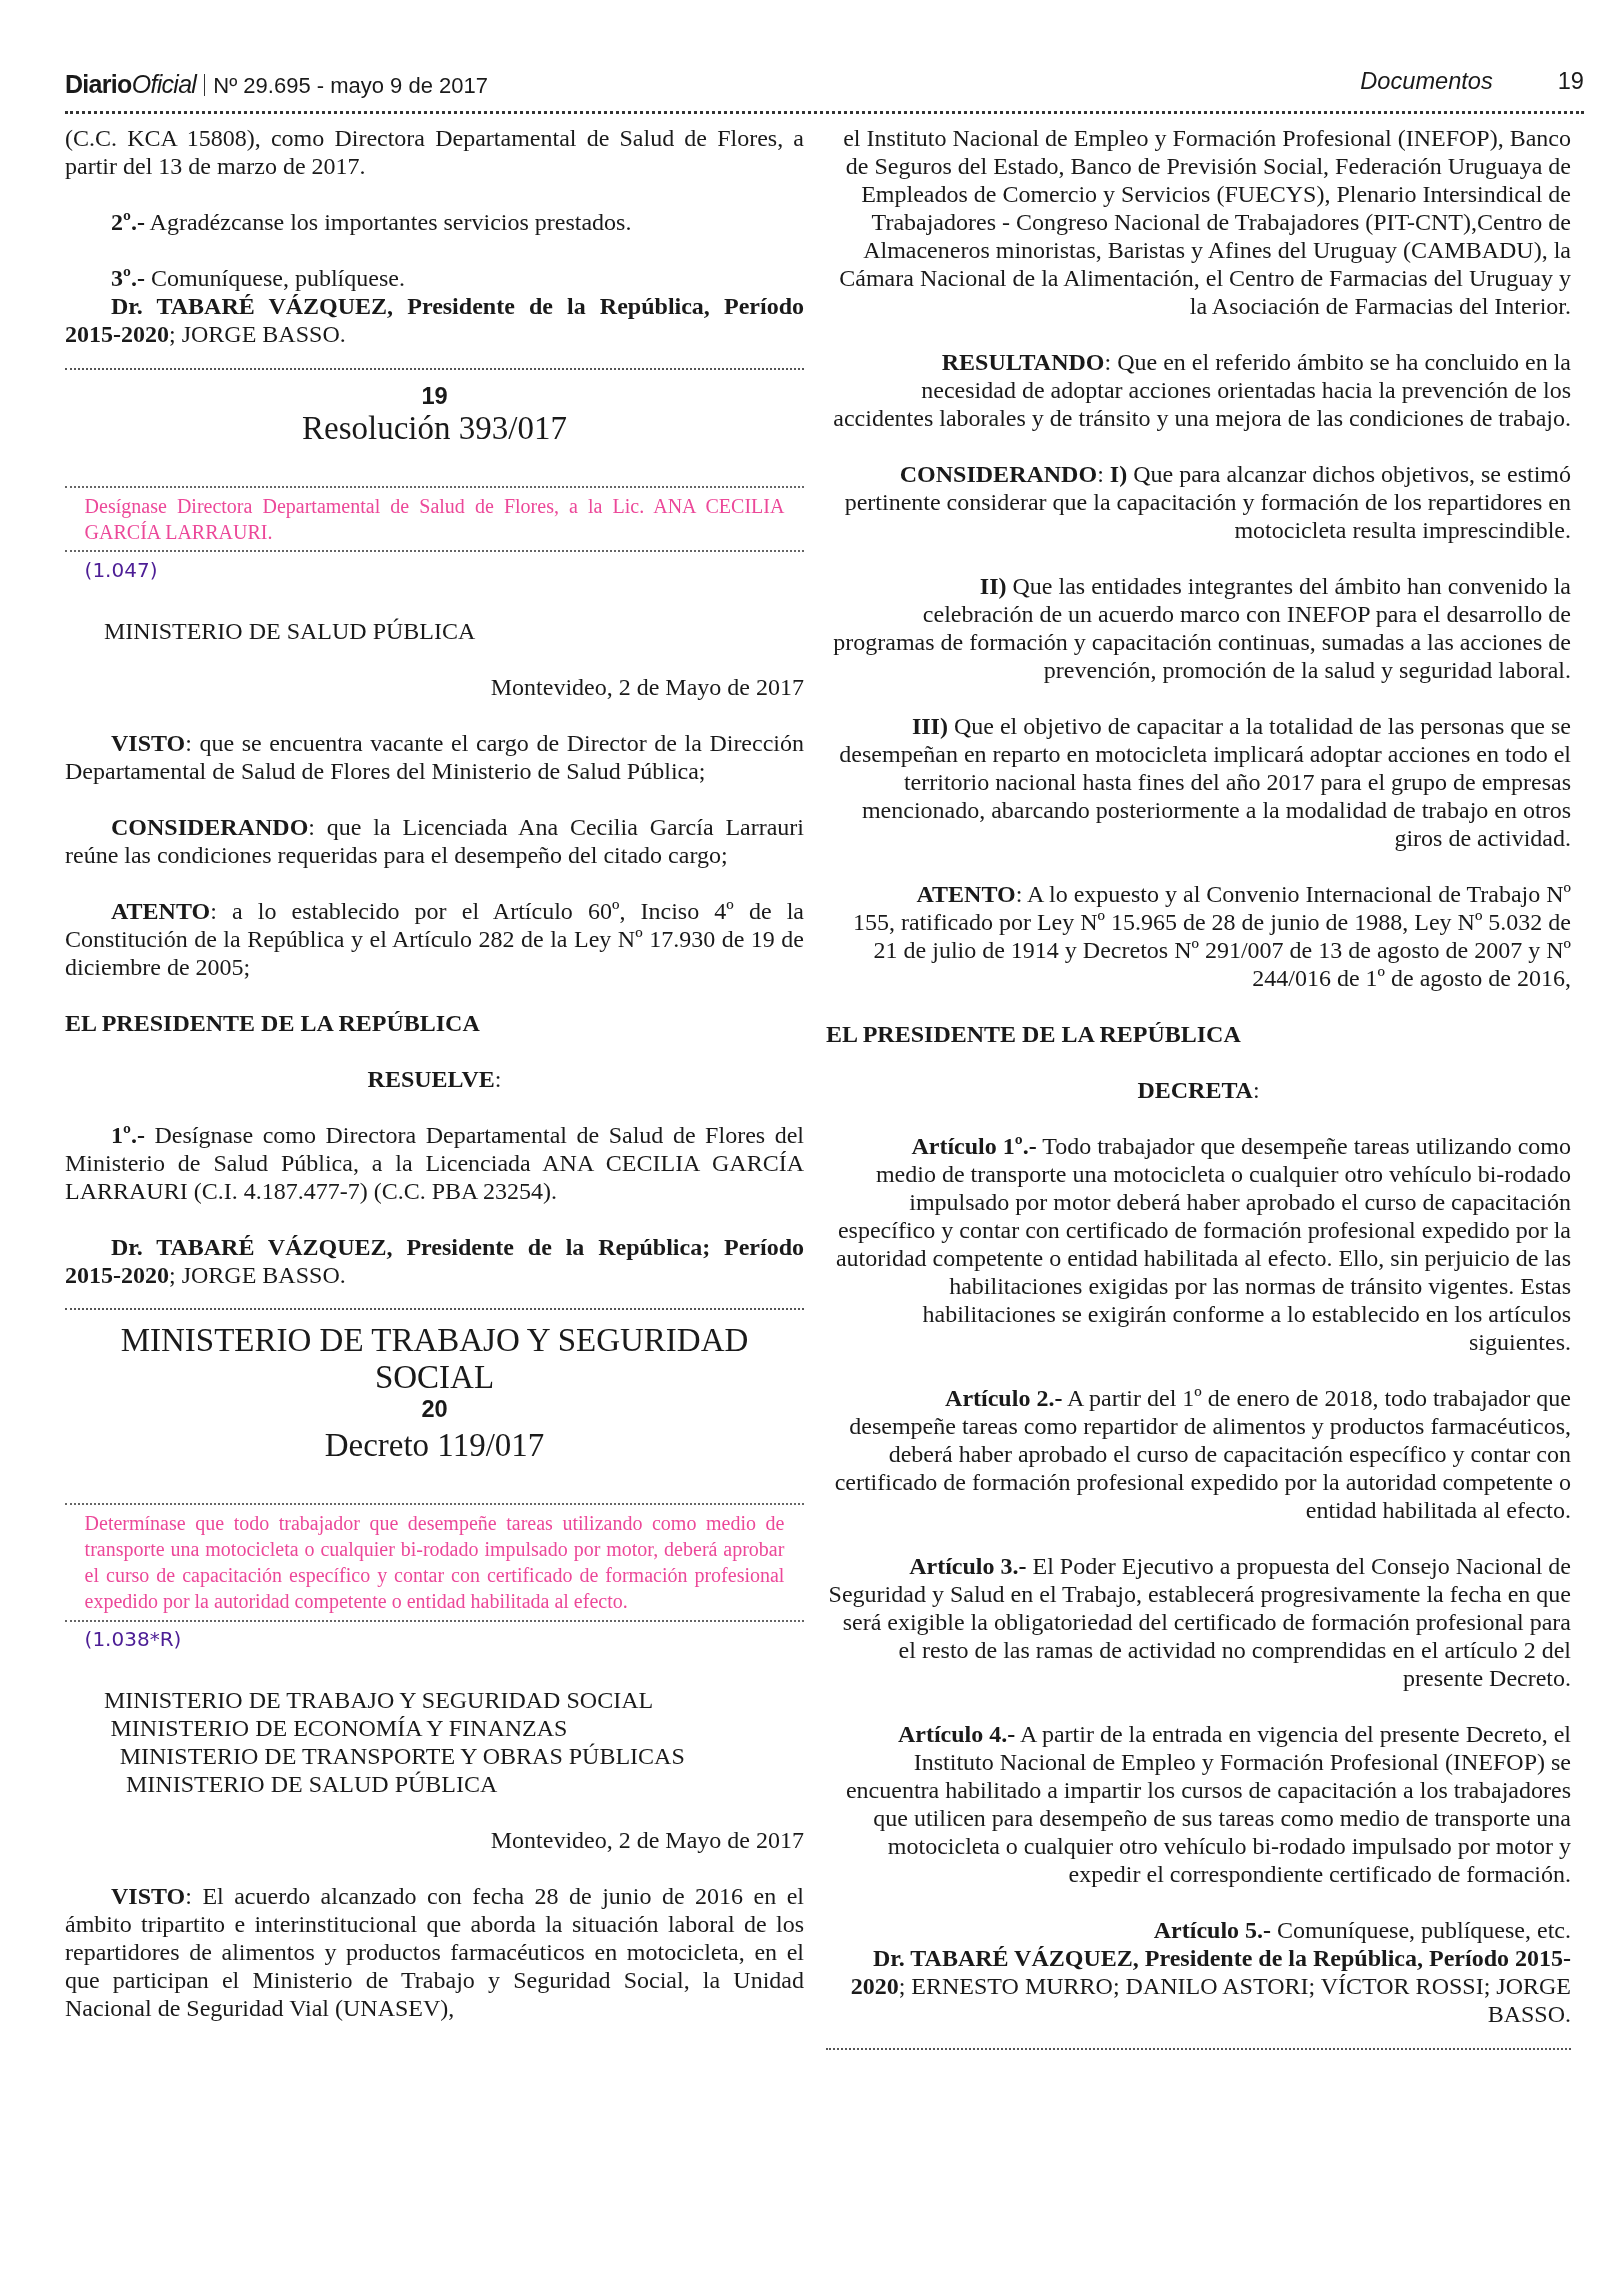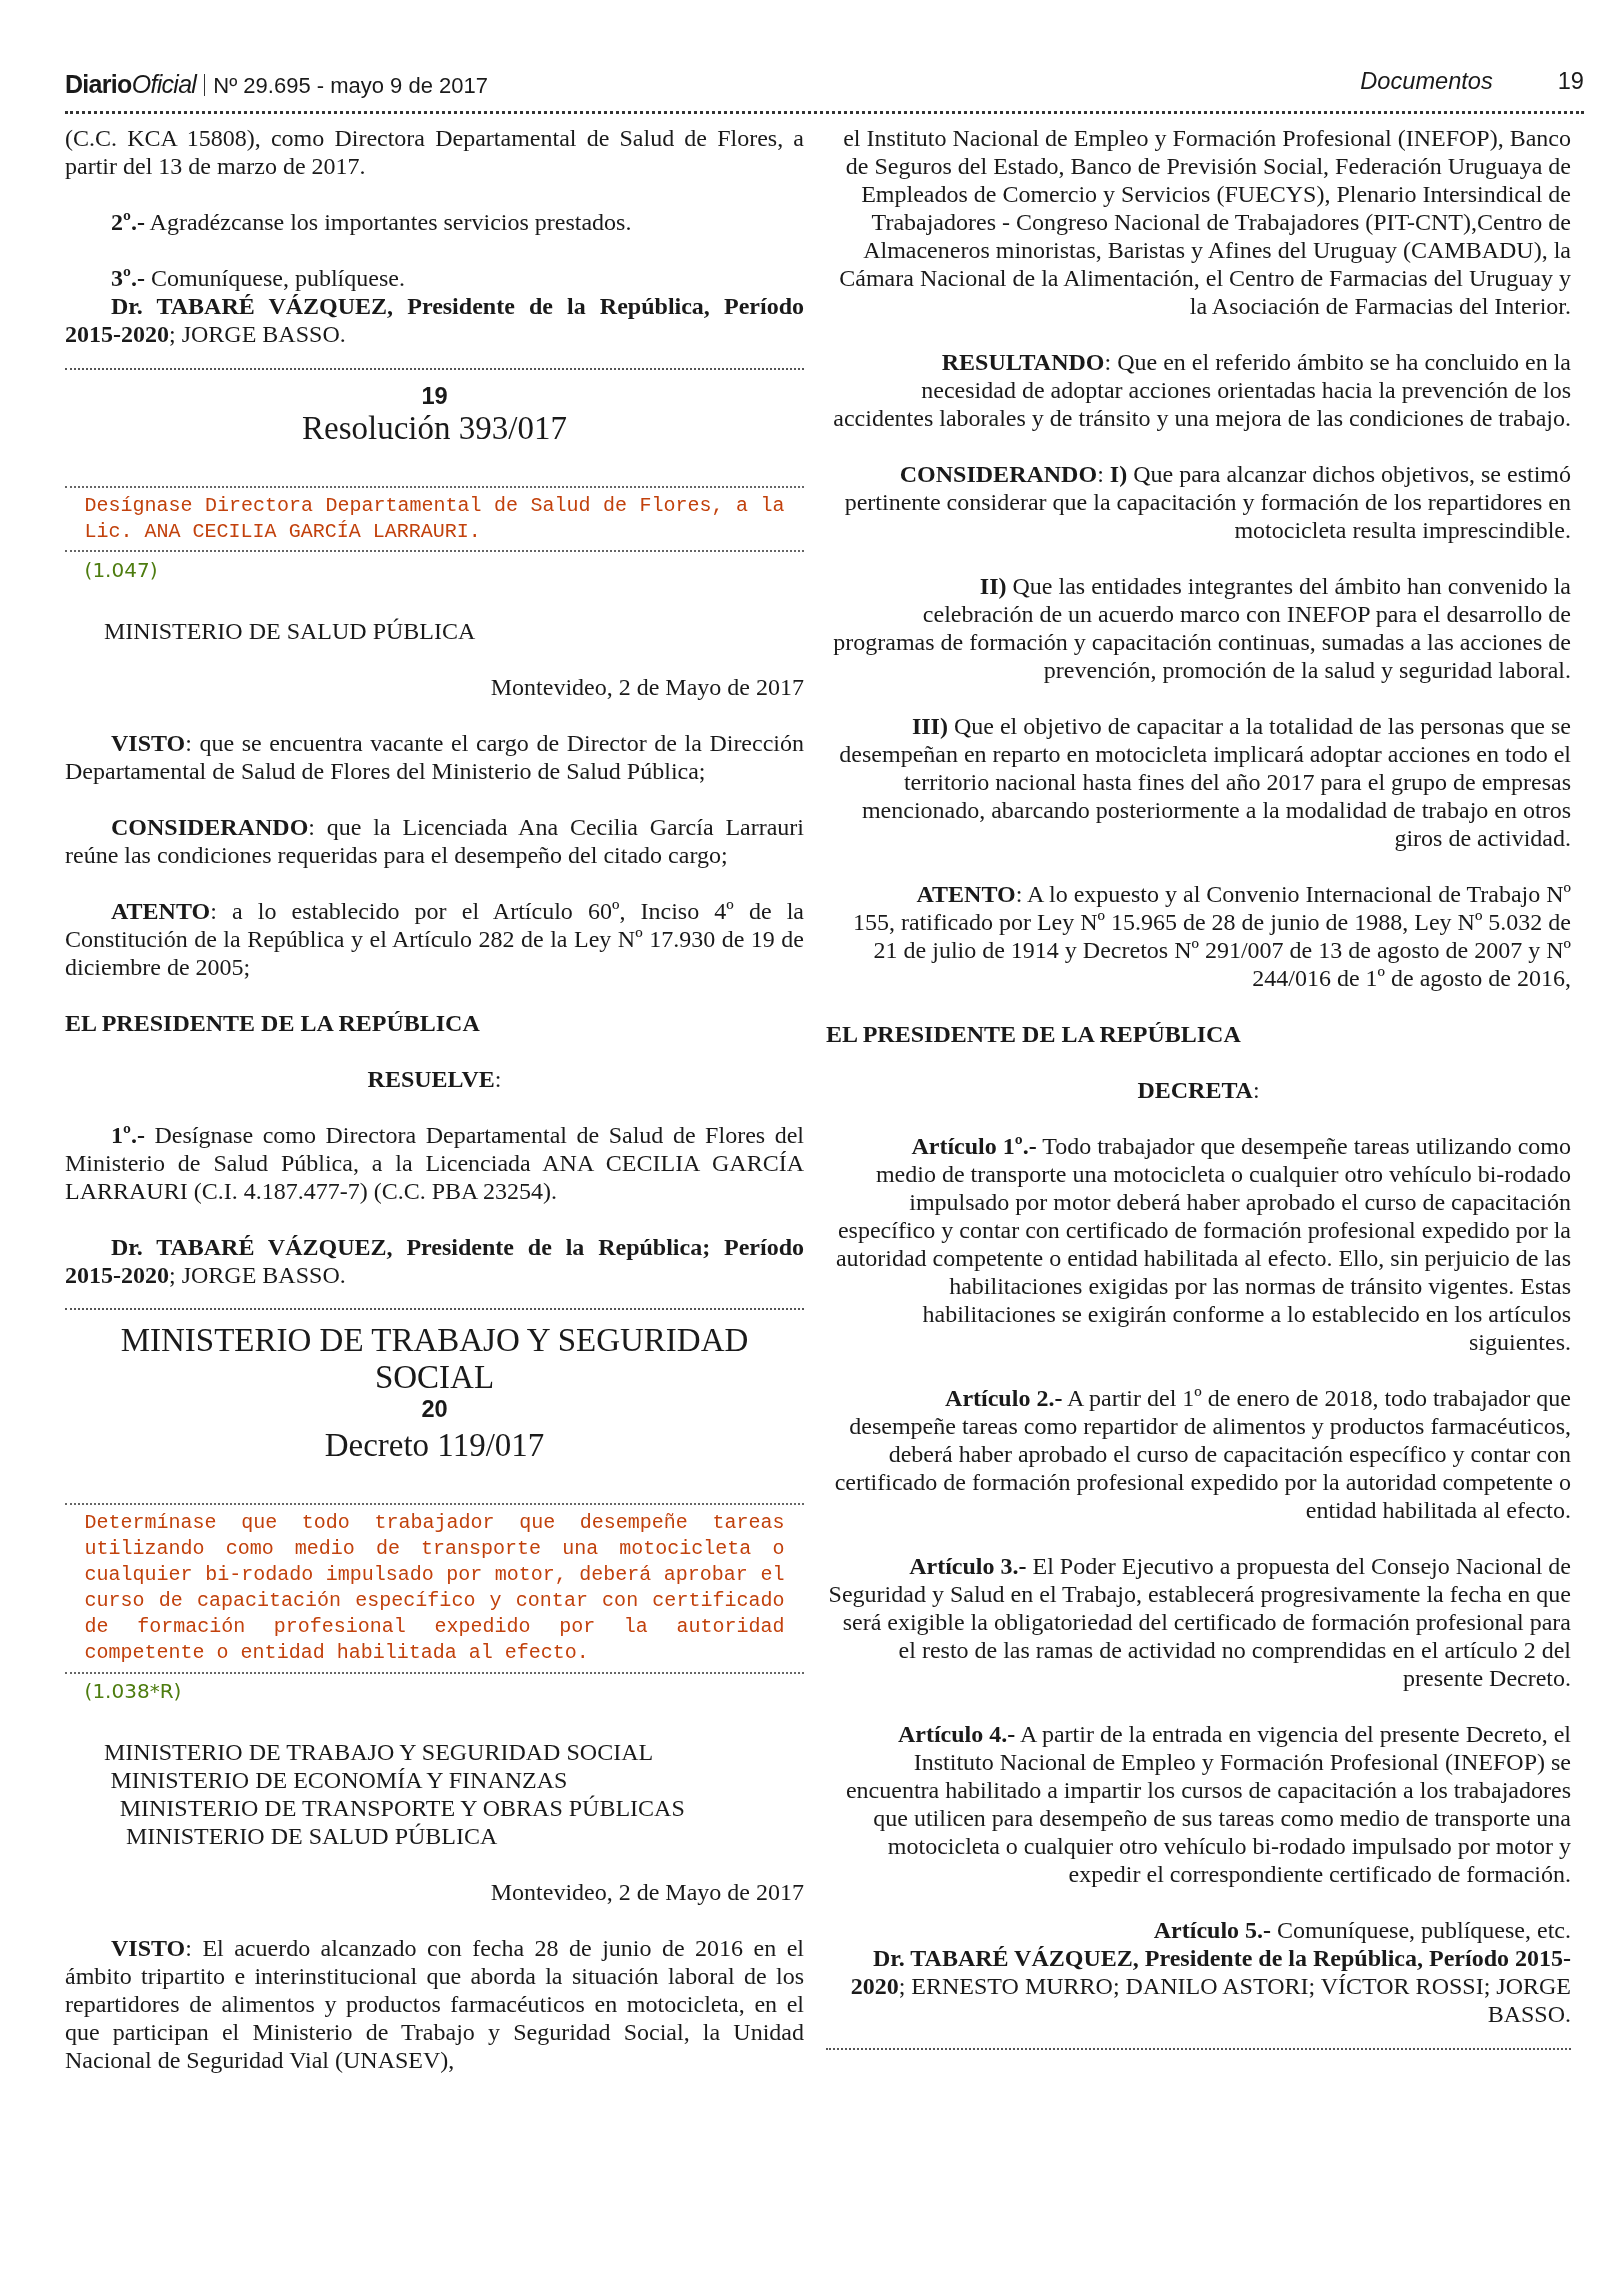--- a/index.html
+++ b/index.html
@@ -22,22 +22,22 @@
   p.tight { margin-bottom:0; }
   .ind { text-indent:46px; }
   b { font-weight:bold; }
   .rule { border-top:2.6px dotted #555; margin:0; }
   .rule.thin { border-top:2px dotted #666; }
   .center { text-align:center; }
   .right { text-align:right; }
   .num { font-family:"Liberation Sans", sans-serif; font-weight:bold; font-size:23.6px; text-align:center; line-height:26px; }
   .title { text-align:center; font-size:33px; line-height:38px; }
   .ministry-title { text-align:center; font-size:33px; line-height:37px; }
-  .summary { font-family:Liberation Mono, monospace; font-size:20px; line-height:26px; color:#c2410c; padding:5.2px 19.6px 5.2px 19.6px; text-align:justify; }
-  .ref { font-family:"DejaVu Sans", sans-serif; font-size:20px; color:#4d7c0f; padding:3.9px 0 0 19.6px; }
+  .summary { font-family:Liberation Serif, serif; font-size:20px; line-height:26px; color:#ec4899; padding:5.2px 19.6px 5.2px 19.6px; text-align:justify; }
+  .ref { font-family:"DejaVu Sans", sans-serif; font-size:20px; color:#4c1d95; padding:3.9px 0 0 19.6px; }
   .ministry { padding-left:39px; }
   .heading-b { text-align:left; font-weight:bold; }
 </style>
 </head>
 <body>
 
 <div class="header">
   <div class="masthead">
     <span class="diario">Diario</span><span class="oficial">Oficial</span><span class="sep"></span><span class="issue">Nº 29.695 - mayo 9 de 2017</span>
   </div>

